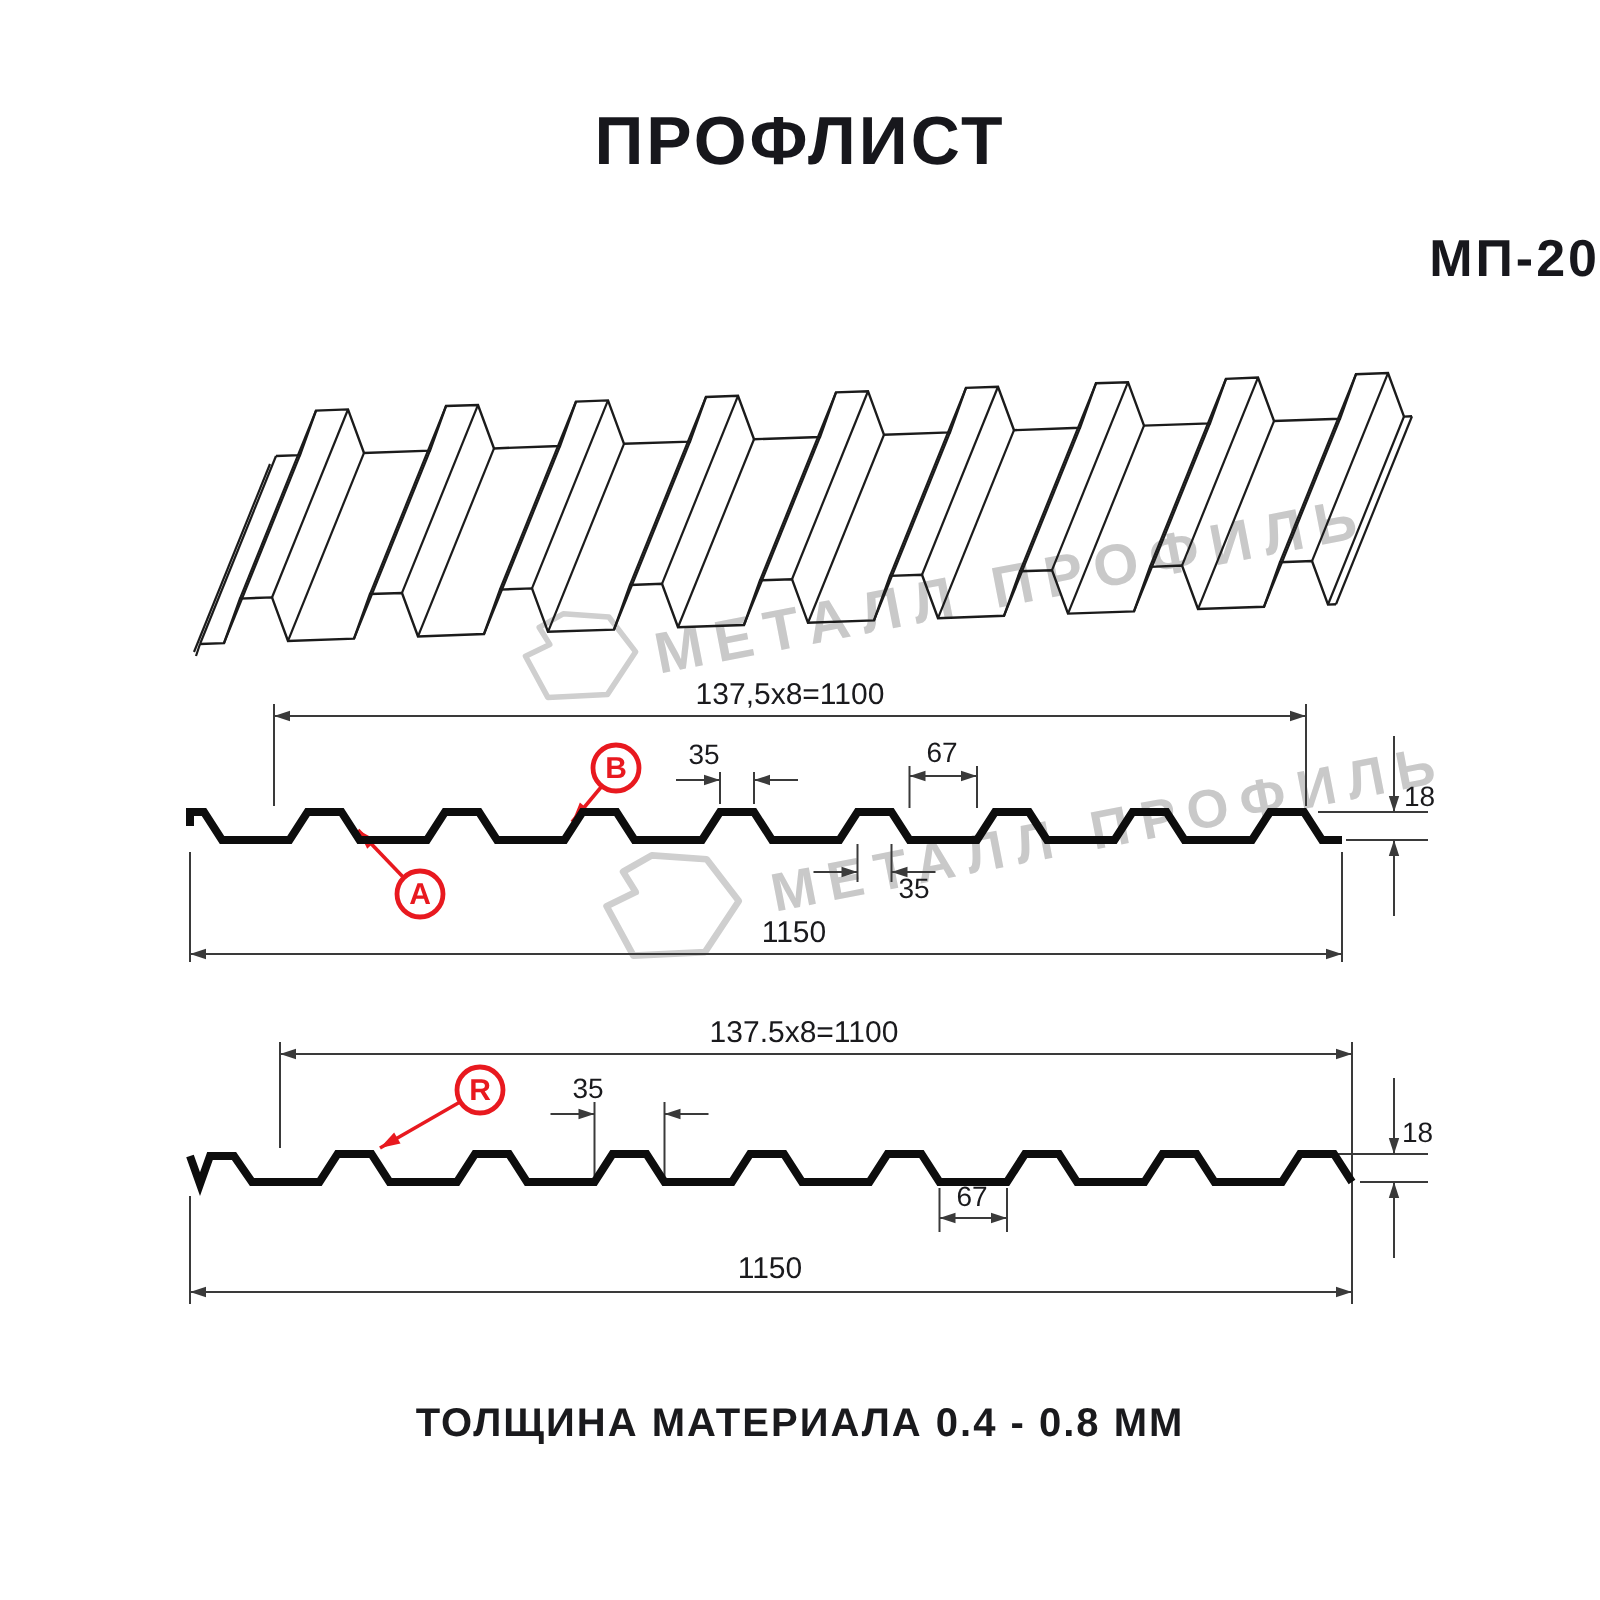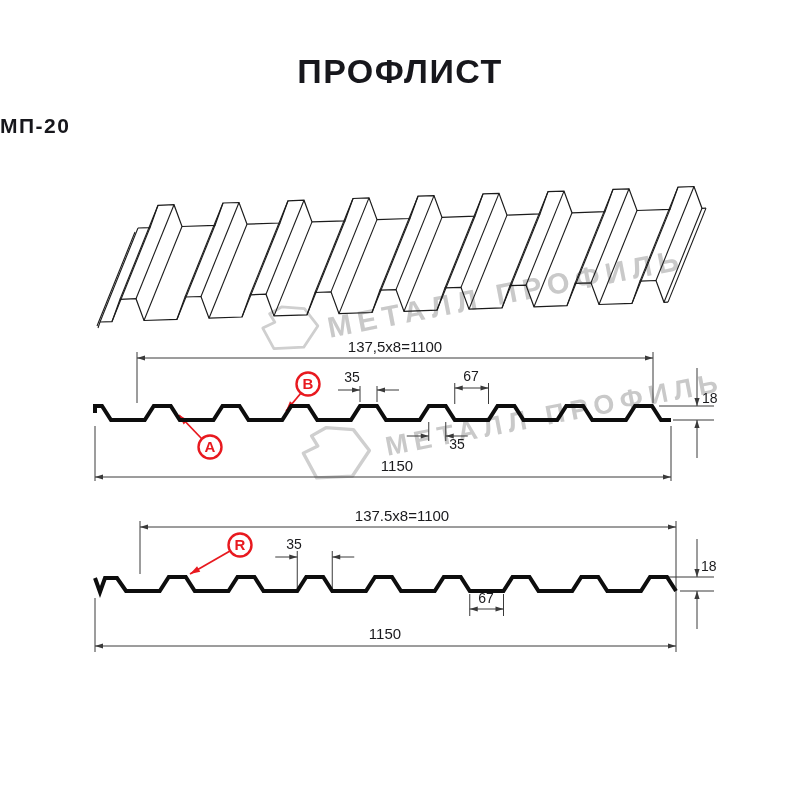--- a/index.html
+++ b/index.html
@@ -1,21 +1,21 @@
 <!DOCTYPE html>
 <html><head>
 <meta charset="utf-8">
 <style>
   html,body{margin:0;padding:0;background:#ffffff;}
   .page{position:relative;width:800px;height:800px;background:#fff;overflow:hidden;
         font-family:"Liberation Sans",sans-serif;}
   .title{position:absolute;top:52px;left:0;width:800px;text-align:center;
          font-size:34px;font-weight:800;letter-spacing:1.5px;color:#17171c;}
-  .subtitle{position:absolute;top:114px;left:0;width:800px;text-align:left;
-         font-size:21px;font-weight:700;letter-spacing:1.5px;color:#17171c;}
+  .subtitle{position:absolute;top:114px;left:0;width:800px;text-align:right;
+         font-size:26px;font-weight:700;letter-spacing:1.5px;color:#17171c;}
   .caption{position:absolute;top:701px;left:0;width:800px;text-align:center;
          font-size:20px;font-weight:700;letter-spacing:1px;color:#1a1a1d;}
   .wm{position:absolute;pointer-events:none;z-index:1;}
   .wm-text{font-weight:700;letter-spacing:6px;white-space:nowrap;color:#c9c9c9;
            transform-origin:left center;display:inline-block;}
   .wm1t{font-size:29px;transform:rotate(-11deg);}
   .wm2t{font-size:27px;transform:rotate(-11deg);}
   svg.diag{position:absolute;overflow:visible;z-index:2;}
   .dim-text{fill:#1a1a1d;font-family:"Liberation Sans",sans-serif;}
   .red-text{fill:#e8191f;font-weight:bold;font-family:"Liberation Sans",sans-serif;}
@@ -180,13 +180,14 @@
     <path id="prof2" fill="none" stroke-width="4" d="M 95 578 L 100 592 L 105 578 L 117 578 L 126 591 L 159.75 591 L 168.75 577 L 185.75 577 L 194.75 591 L 228.5 591 L 237.5 577 L 254.5 577 L 263.5 591 L 297.25 591 L 306.25 577 L 323.25 577 L 332.25 591 L 366 591 L 375 577 L 392 577 L 401 591 L 434.75 591 L 443.75 577 L 460.75 577 L 469.75 591 L 503.5 591 L 512.5 577 L 529.5 577 L 538.5 591 L 572.25 591 L 581.25 577 L 598.25 577 L 607.25 591 L 641 591 L 650 577 L 667 577 L 676 591" stroke="#0d0d0d"></path>
     <text class="dim-text" x="402" y="521" text-anchor="middle" font-size="15">137.5x8=1100</text>
     <text class="dim-text" x="294" y="549" text-anchor="middle" font-size="14">35</text>
     <text class="dim-text" x="486" y="603" text-anchor="middle" font-size="14">67</text>
     <text class="dim-text" x="701" y="571" text-anchor="start" font-size="14">18</text>
     <text class="dim-text" x="385" y="639" text-anchor="middle" font-size="15">1150</text>
     <circle cx="240" cy="545" r="11.5" fill="#fff" stroke="#e8191f" stroke-width="2.4"></circle>
     <text class="red-text" x="240" y="550" text-anchor="middle" font-size="15">R</text>
   </svg>
 
+  <div class="caption">ТОЛЩИНА МАТЕРИАЛА 0.4 - 0.8 ММ</div>
 </div>
 
 </body></html>

